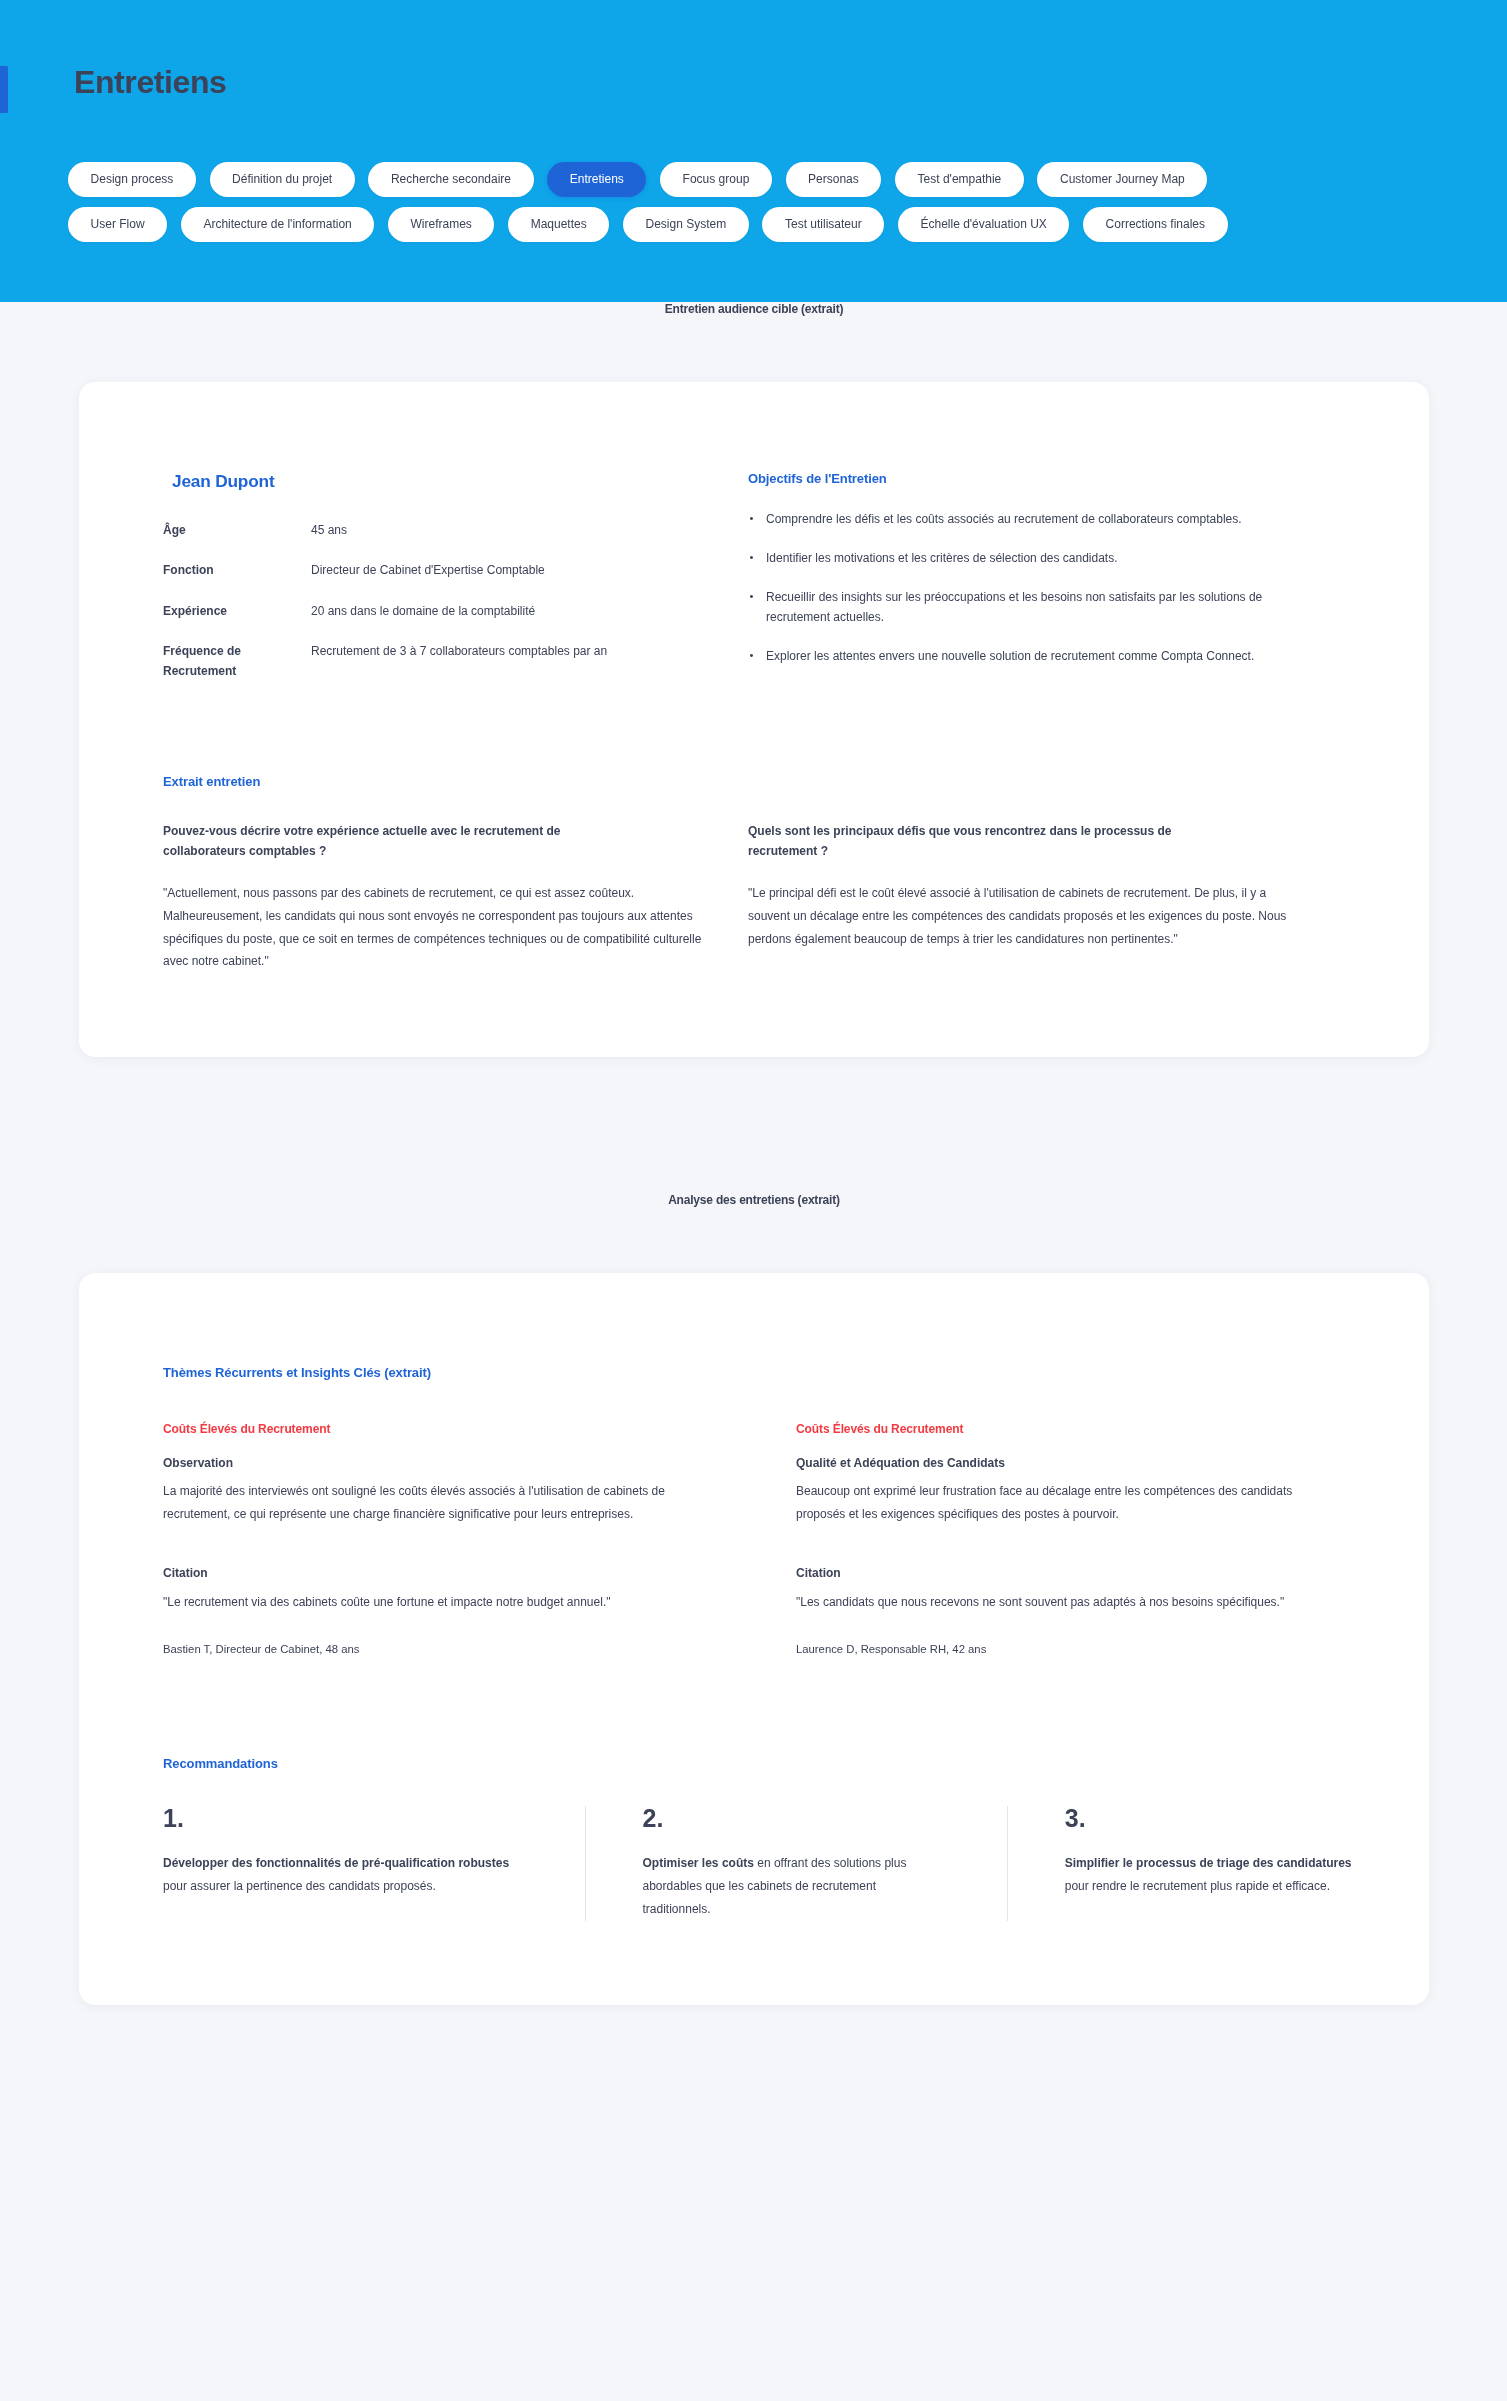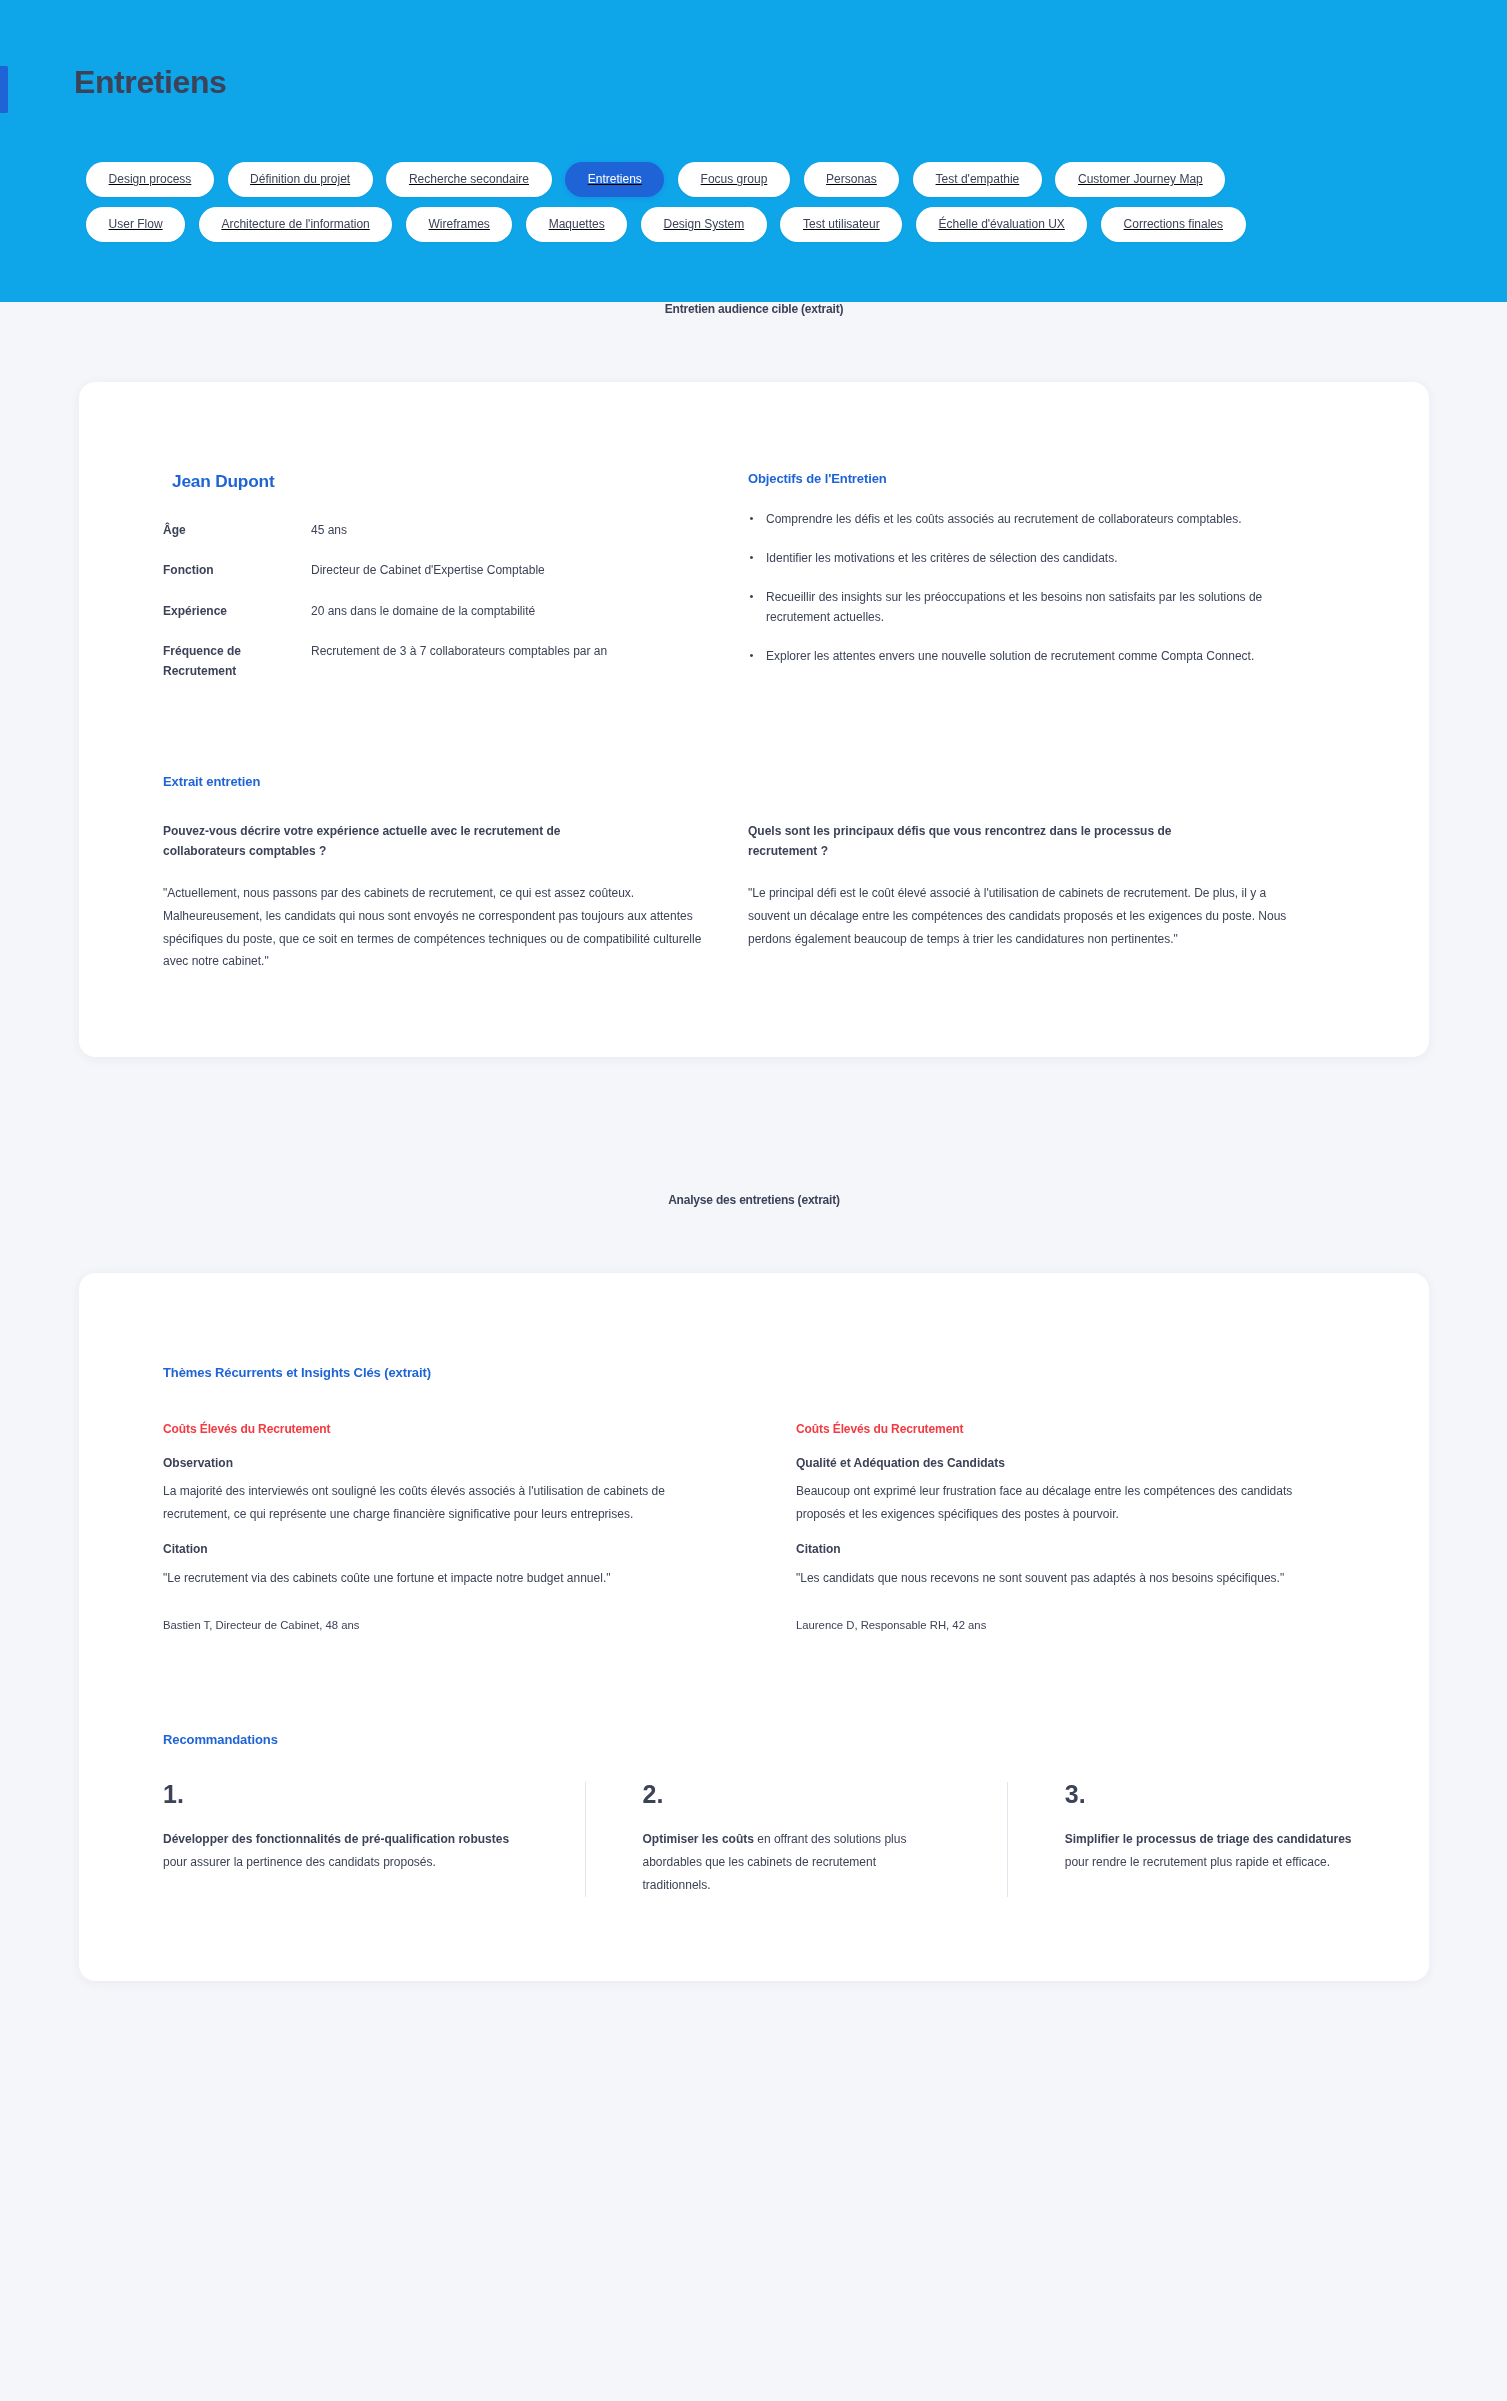--- a/index.html
+++ b/index.html
@@ -43,24 +43,23 @@
     font-size: 32px;
     font-weight: 700;
     color: #3c4257;
     letter-spacing: -0.4px;
     line-height: 1.2;
   }
 
   
   .tabs {
     position: absolute;
-    left: 86px;
+    left: 68px;
     top: 162px;
     width: 1365px;
-    text-decoration: underline;
   }
 
   .tab-row {
     display: flex;
     flex-wrap: nowrap;
     gap: 13.6px;
     margin-bottom: 10.6px;
   }
 
   .tab-pill {
@@ -223,21 +222,21 @@
     font-size: 12px;
     font-weight: 700;
     color: #3c4257;
     margin-bottom: 10.6px;
   }
 
   .theme-body {
     font-size: 12px;
     color: #3c4257;
     line-height: 1.9;
-    margin-bottom: 16px;
+    margin-bottom: 40px;
     max-width: 528px;
   }
 
   .theme-quote {
     font-size: 12px;
     color: #3c4257;
     line-height: 1.9;
     max-width: 528px;
   }
 

